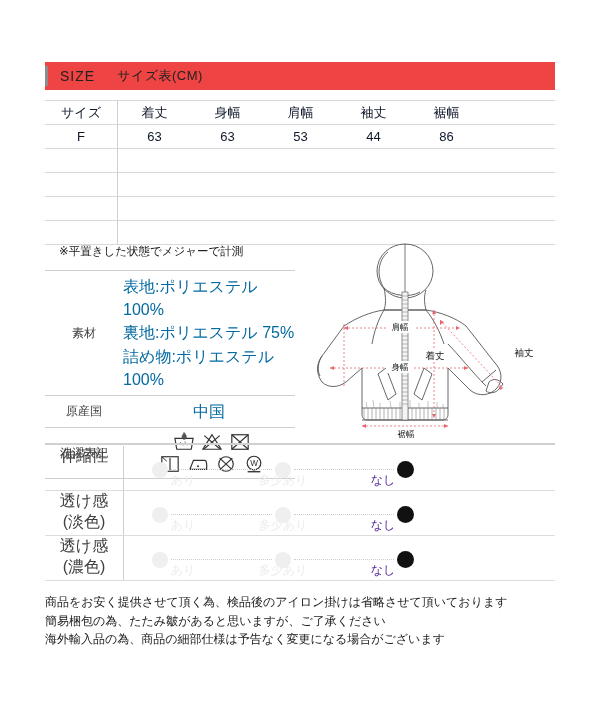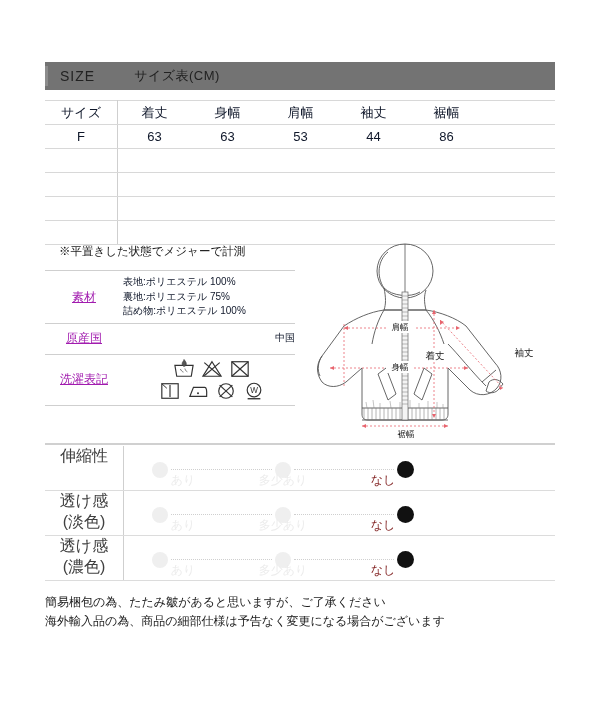--- a/index.html
+++ b/index.html
@@ -22,39 +22,39 @@
     height: 720px;
   }
 
   
   .size-header {
     position: absolute;
     left: 45px;
     top: 62px;
     width: 510px;
     height: 28px;
-    background: #737373;
+    background: #ef4444;
     display: flex;
     align-items: center;
   }
   .size-header .accent-bar {
     width: 3px;
     height: 20px;
     background: #8c8c8c;
     margin-left: 0px;
     margin-right: 12px;
   }
   .size-header .size-en {
     font-size: 14px;
     letter-spacing: 1px;
     color: #222;
   }
   .size-header .size-jp {
     font-size: 13px;
-    margin-left: 39px;
+    margin-left: 22px;
     color: #222;
     letter-spacing: 0.5px;
   }
 
   
   .size-table {
     position: absolute;
     left: 45px;
     top: 100px;
     width: 510px;
@@ -88,39 +88,37 @@
     display: flex;
     align-items: center;
     border-bottom: 1px solid #cfcfcf;
     padding: 4px 0;
     min-height: 22px;
   }
   .spec-row.note-row {
     border-top: none;
     display: block;
     padding: 1px 0 5px 0;
-    font-family: Liberation Mono, monospace;
   }
   .spec-label {
     width: 78px;
     flex: 0 0 78px;
     font-size: 12px;
     text-align: center;
-    color: #a21caf;
+    color: #404040;
     line-height: 1.35;
-    text-decoration: underline;
   }
   .spec-value {
     flex: 1;
-    font-size: 10px;
-    color: #0f172a;
+    font-size: 16px;
+    color: #0369a1;
     line-height: 1.45;
     text-align: left;
   }
-  .spec-value.center { text-align: right; }
+  .spec-value.center { text-align: center; }
   .note-line {
     font-size: 11.5px;
     line-height: 1.5;
     color: #1a1a1a;
     padding-left: 14px;
     white-space: nowrap;
   }
   .care-icons {
     flex: 1;
     display: flex;
@@ -221,21 +219,21 @@
     width: 262px;
     display: flex;
     justify-content: space-between;
   }
   .scale-labels span {
     font-size: 12px;
     color: #ececec;
     width: 62px;
     text-align: center;
   }
-  .scale-labels span.active { color: #7f1d1d; }
+  .scale-labels span.active { color: #4c1d95; }
   .scale-labels span.s0 { text-align: center; }
   .scale-labels span.s1 { text-align: center; }
   .scale-labels span.s2 { text-align: center; }
 
   
   .footer {
     position: absolute;
     left: 45px;
     top: 593px;
     width: 510px;
@@ -592,17 +590,18 @@
         <div class="scale-labels">
           <span class="s0">あり</span>
           <span class="s1">多少あり</span>
           <span class="s2 active">なし</span>
         </div>
       </div>
     </div>
   </div>
 
   <div class="footer">
+    <div>商品をお安く提供させて頂く為、検品後のアイロン掛けは省略させて頂いております</div>
     <div>簡易梱包の為、たたみ皺があると思いますが、ご了承ください</div>
     <div>海外輸入品の為、商品の細部仕様は予告なく変更になる場合がございます</div>
   </div>
 
 </div>
 
 </body></html>

